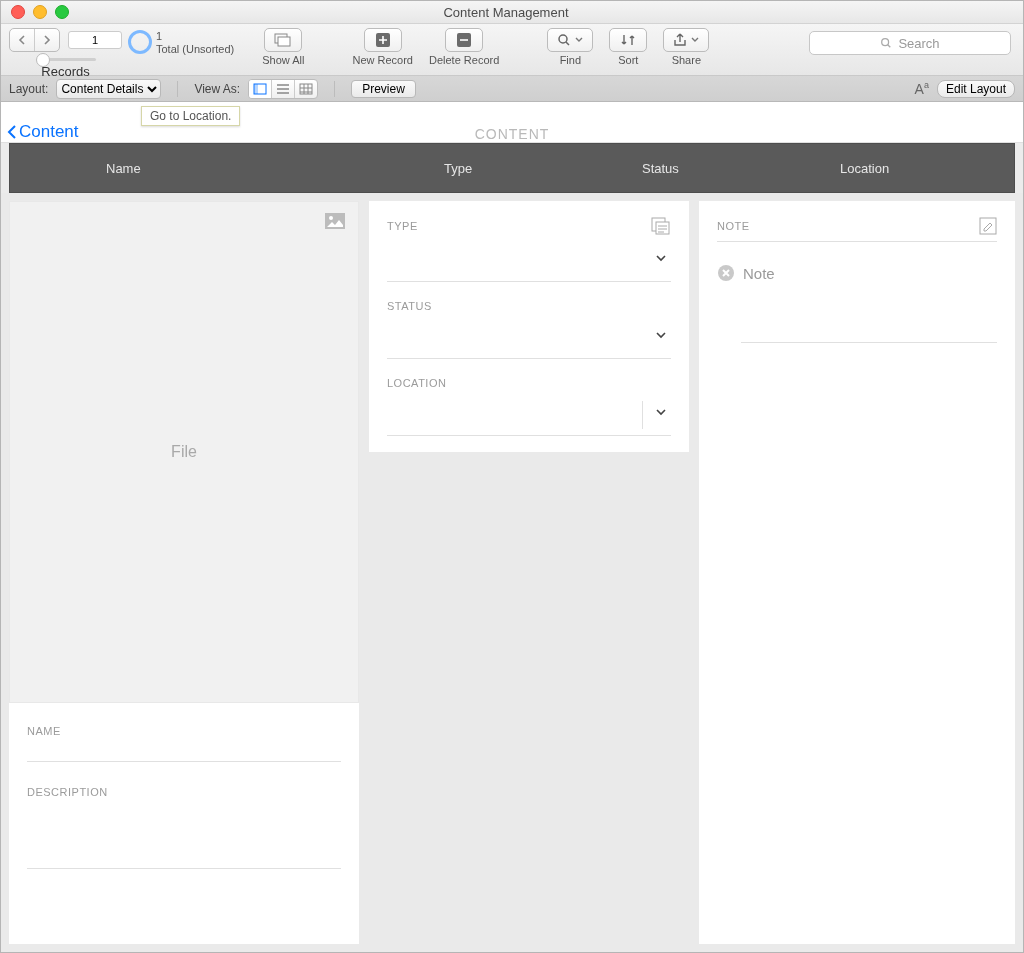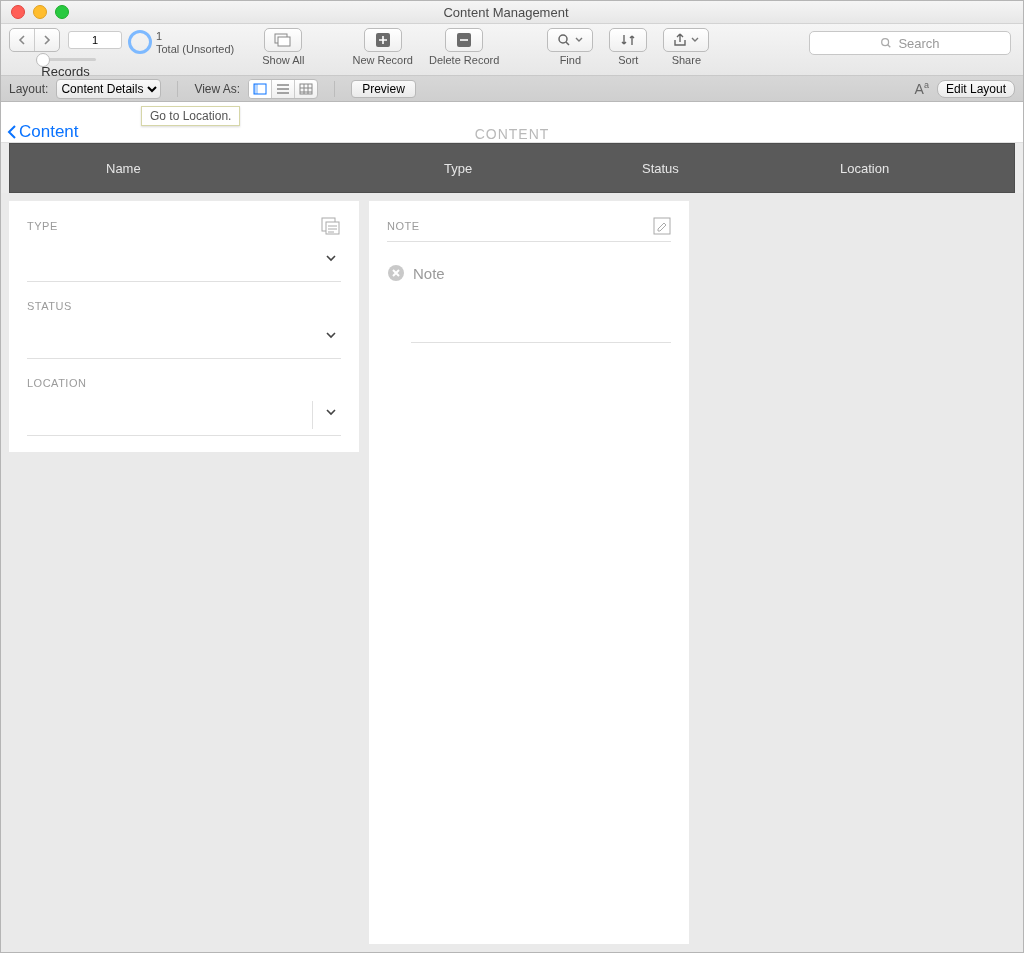--- a/index.html
+++ b/index.html
@@ -262,20 +262,39 @@
   <div class="band">
     <div class="col c1"></div>
     <div class="col c2">Name</div>
     <div class="col c3">Type</div>
     <div class="col c4">Status</div>
     <div class="col c5">Location</div>
   </div>
 
   <div class="body">
 
+    <div class="panel-left">
+      <div class="file-box">
+        <div class="img-icon">
+          <svg width="22" height="18" viewBox="0 0 22 18">
+              <rect x="1" y="1" width="20" height="16" fill="#bcbcbc"></rect>
+              <circle cx="7" cy="6" r="2" fill="#fff"></circle>
+              <path d="M3 15l5-5 3 3 4-5 4 5v2H3z" fill="#fff"></path>
+            </svg>
+        </div>
+        <span>File</span>
+      </div>
+      <div class="fields-box">
+        <div class="fld-label">NAME</div>
+        <div class="underline"></div>
+        <div style="height:18px"></div>
+        <div class="fld-label">DESCRIPTION</div>
+        <div class="underline big"></div>
+      </div>
+    </div>
 
     <div class="panel-mid">
       <div class="mid-head">
         <div class="fld-label" style="margin-top:0">TYPE</div>
         <span>
           <svg width="20" height="18" viewBox="0 0 20 18">
               <rect x="1" y="1" width="13" height="13" fill="none" stroke="#aaa"></rect>
               <rect x="5" y="5" width="13" height="12" fill="#fff" stroke="#aaa"></rect>
               <path d="M7 9h9M7 12h9M7 15h6" stroke="#aaa"></path>
             </svg>

